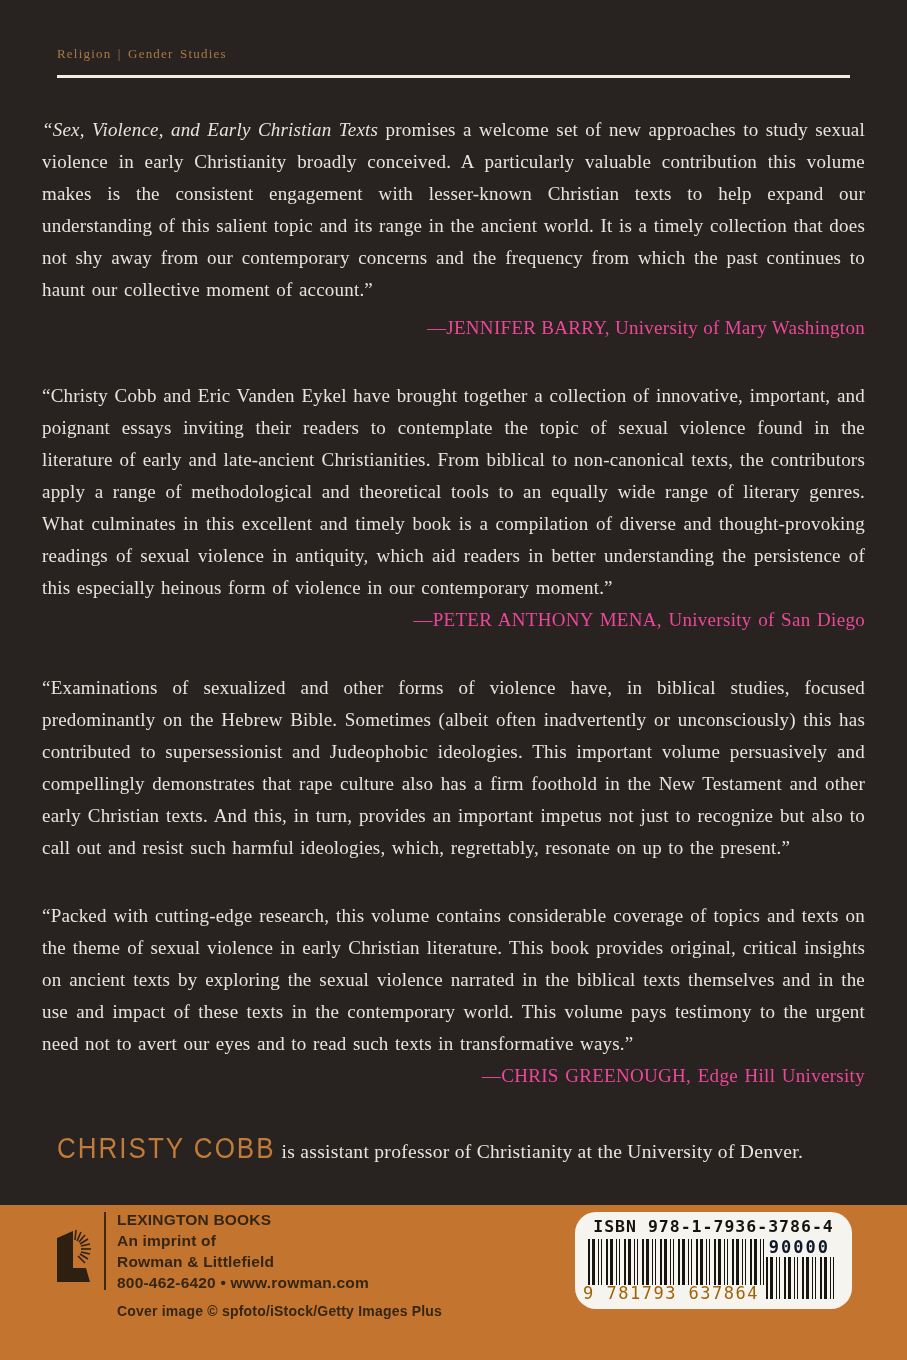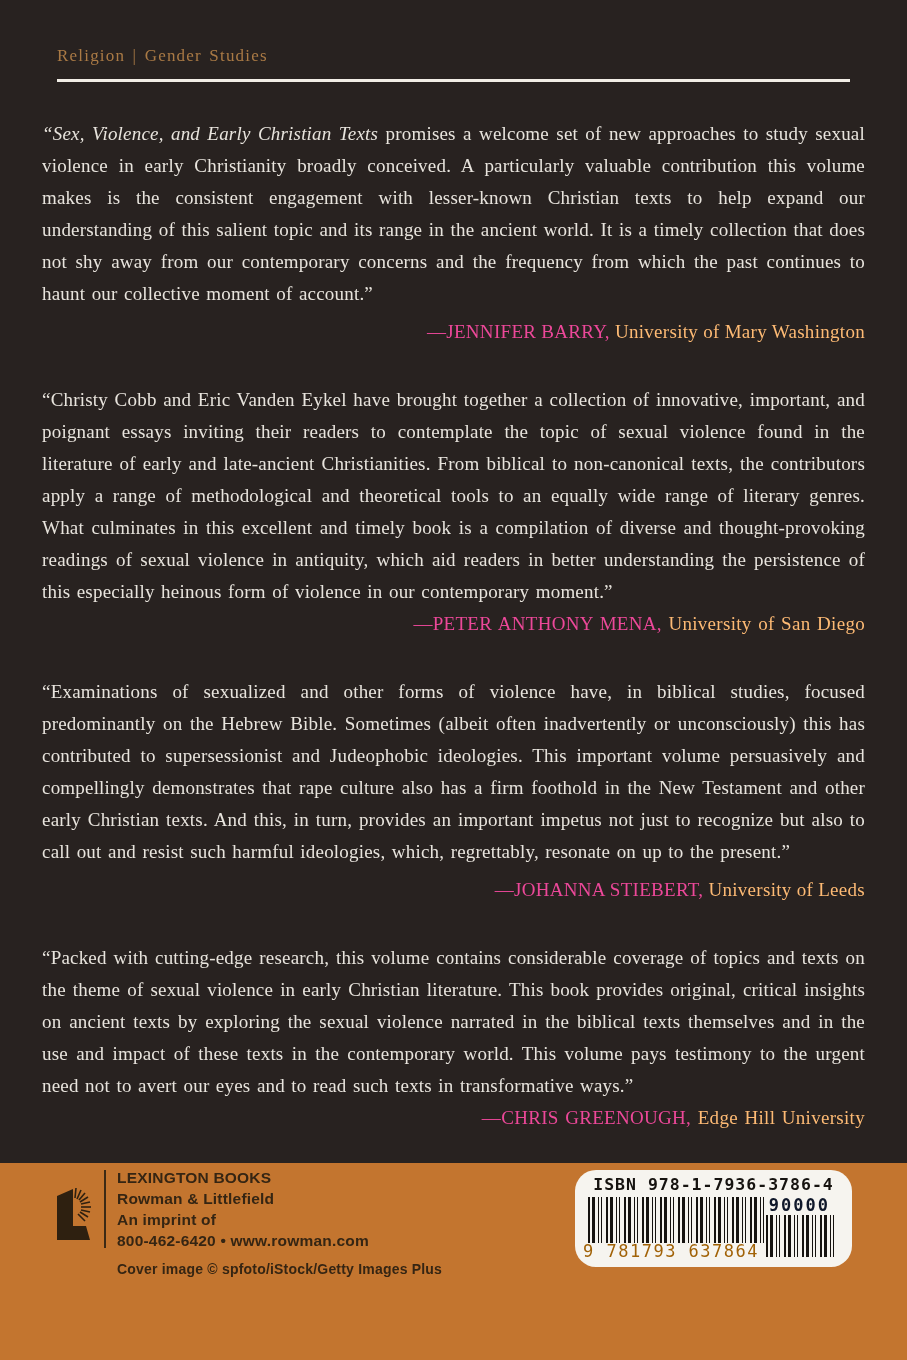--- a/index.html
+++ b/index.html
@@ -10,21 +10,21 @@
     height: 1360px;
     background: #282220;
     font-family: "Liberation Serif", serif;
     overflow: hidden;
     margin: 0 auto;
   }
   
   .hdr { padding: 46px 57px 0 57px; }
   .category {
     color: #aa7a45;
-    font-size: 17px;
+    font-size: 13px;
     letter-spacing: 1.2px;
     word-spacing: 2px;
   }
   .rule {
     margin-top: 13px;
     height: 3px;
     background: #f1ede5;
     border: 0;
   }
   
@@ -38,21 +38,21 @@
     word-spacing: 1.5px;
     letter-spacing: 0.2px;
   }
   .quote-text .italic { font-style: italic; }
   .attribution {
     font-size: 19px;
     line-height: 32px;
     letter-spacing: 0.3px;
   }
   .attribution .attr-name   { color: #ec4899; }
-  .attribution .attr-affil  { color: #fdba74; margin-top: 10px; }
+  .attribution .attr-affil  { color: #ec4899; margin-top: 10px; }
   .attribution.own-line { text-align: right; margin-top: 6px; }
   .attribution.floated  { float: right; }
   
   .authors { padding: 0 57px; margin-top: 40px; }
   .bio { line-height: 34px; }
   .bio + .bio { margin-top: 30px; }
   .bio .author-name {
     display: inline-block;
     font-family: "Liberation Sans", sans-serif;
     font-size: 26px;
@@ -65,21 +65,21 @@
   }
   .bio .bio-text {
     color: #e8e4dd;
     font-size: 19.5px;
     letter-spacing: 0.3px;
   }
   
   .band {
     position: absolute;
     left: 0; bottom: 0;
-    width: 907px; height: 197px;
+    width: 907px; height: 155px;
     background: #c3752f;
     font-family: "Liberation Sans", sans-serif;
   }
   .logo { position: absolute; left: 54px; top: 23px; }
   .band-divider {
     position: absolute; left: 104px; top: 7px;
     width: 2px; height: 78px;
     background: #3c2a15;
   }
   .pub-block {
@@ -156,21 +156,20 @@
       <p class="quote-text"><span class="italic">“Sex, Violence, and Early Christian Texts</span><span> promises a welcome set of new approaches to study sexual violence in early Christianity broadly conceived. A particularly valuable contribution this volume makes is the consistent engagement with lesser-known Christian texts to help expand our understanding of this salient topic and its range in the ancient world. It is a timely collection that does not shy away from our contemporary concerns and the frequency from which the past continues to haunt our collective moment of account.”</span></p>
       <p class="attribution own-line"><span class="attr-name">—JENNIFER BARRY,</span><span class="attr-affil"> University of Mary Washington</span></p>
     </div>
 
     <div class="quote-block">
       <p class="quote-text clearfix"><span>“Christy Cobb and Eric Vanden Eykel have brought together a collection of innovative, important, and poignant essays inviting their readers to contemplate the topic of sexual violence found in the literature of early and late-ancient Christianities. From biblical to non-canonical texts, the contributors apply a range of methodological and theoretical tools to an equally wide range of literary genres. What culminates in this excellent and timely book is a compilation of diverse and thought-provoking readings of sexual violence in antiquity, which aid readers in better understanding the persistence of this especially heinous form of violence in our contemporary moment.”</span><span class="attribution floated"><span class="attr-name">—PETER ANTHONY MENA,</span><span class="attr-affil"> University of San Diego</span></span></p>
     </div>
 
     <div class="quote-block">
       <p class="quote-text"><span>“Examinations of sexualized and other forms of violence have, in biblical studies, focused predominantly on the Hebrew Bible. Sometimes (albeit often inadvertently or unconsciously) this has contributed to supersessionist and Judeophobic ideologies. This important volume persuasively and compellingly demonstrates that rape culture also has a firm foothold in the New Testament and other early Christian texts. And this, in turn, provides an important impetus not just to recognize but also to call out and resist such harmful ideologies, which, regrettably, resonate on up to the present.”</span></p>
-      <p class="attribution own-line"><span class="attr-name">—JOHANNA STIEBERT,</span><span class="attr-affil"> University of Leeds</span></p>
     </div>
 
     <div class="quote-block">
       <p class="quote-text clearfix"><span>“Packed with cutting-edge research, this volume contains considerable coverage of topics and texts on the theme of sexual violence in early Christian literature. This book provides original, critical insights on ancient texts by exploring the sexual violence narrated in the biblical texts themselves and in the use and impact of these texts in the contemporary world. This volume pays testimony to the urgent need not to avert our eyes and to read such texts in transformative ways.”</span><span class="attribution floated"><span class="attr-name">—CHRIS GREENOUGH,</span><span class="attr-affil"> Edge Hill University</span></span></p>
     </div>
 
   </div>
 
   <div class="authors">
     <p class="bio"><span class="author-name">CHRISTY COBB</span><span class="bio-text">is assistant professor of Christianity at the University of Denver.</span></p>
@@ -193,22 +192,22 @@
           <line x1="24" y1="28" x2="31" y2="35"></line>
         </g>
         <path d="M3 10 L19 3 L19 40 L32 40 L36 54 L3 54 Z" fill="#2e2010"></path>
       </svg>
     </span>
 
     <div class="band-divider"></div>
 
     <div class="pub-block">
       <div>LEXINGTON BOOKS</div>
+      <div>An imprint of</div>
       <div>Rowman &amp; Littlefield</div>
-      <div>An imprint of</div>
       <div>800-462-6420 • www.rowman.com</div>
     </div>
 
     <div class="cover-credit">Cover image © spfoto/iStock/Getty Images Plus</div>
 
     <div class="bc-box">
       <div class="bc-isbn">ISBN 978-1-7936-3786-4</div>
       <div class="bc-main bars"></div>
       <div class="bc-digits">9 781793 637864</div>
       <div class="bc-addon-num">90000</div>

